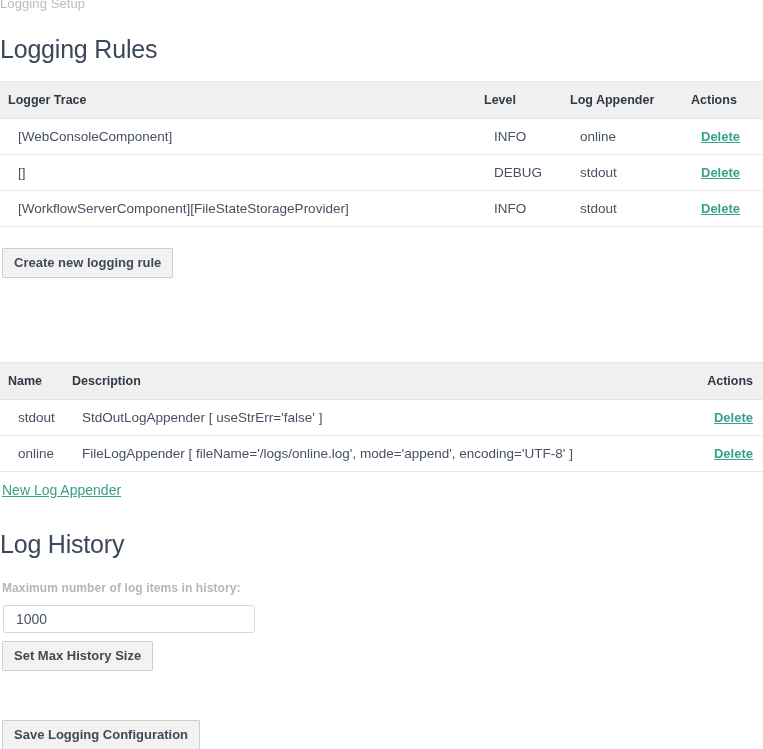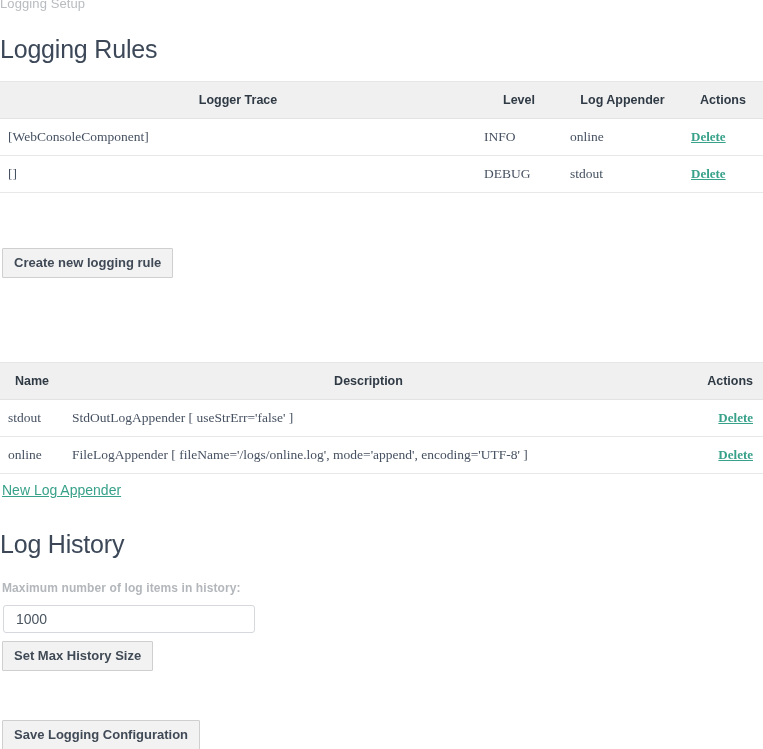--- a/index.html
+++ b/index.html
@@ -51,36 +51,35 @@
     width: 763px;
     border-collapse: collapse;
     font-size: 13.5px;
     table-layout: fixed;
   }
   table.data-table thead th {
     background: #f0f0f0;
     font-weight: bold;
     font-size: 12.5px;
     color: #2f3a45;
-    text-align: center;
+    text-align: left;
     padding: 11px 8px 11px 8px;
     border-top: 1px solid #e6e6e6;
     border-bottom: 1px solid #e3e3e3;
     white-space: nowrap;
   }
   table.data-table tbody td {
-    padding: 10px 8px 10px 8px;
+    padding: 10px 8px 10px 18px;
     border-bottom: 1px solid #e8e8e8;
     color: #465161;
     font-size: 13.5px;
     vertical-align: middle;
     white-space: nowrap;
     overflow: hidden;
     text-overflow: clip;
-    font-family: Liberation Serif, serif;
   }
 
   a.delete-link,
   a.plain-link {
     color: #38a18a;
     text-decoration: underline;
     cursor: pointer;
     text-align: right;
   }
   a.delete-link {
@@ -185,20 +184,26 @@
           <td>INFO</td>
           <td>online</td>
           <td><a class="delete-link">Delete</a></td>
         </tr>
         <tr>
           <td>[]</td>
           <td>DEBUG</td>
           <td>stdout</td>
           <td><a class="delete-link">Delete</a></td>
         </tr>
+        <tr>
+          <td>[WorkflowServerComponent][FileStateStorageProvider]</td>
+          <td>INFO</td>
+          <td>stdout</td>
+          <td><a class="delete-link">Delete</a></td>
+        </tr>
       </tbody>
     </table>
   </div>
 
   <button class="gray-btn" id="pos-create-rule-btn">Create new logging rule</button>
 
 
   <div id="pos-appenders-table">
     <table class="data-table appenders-table">
       <colgroup>

